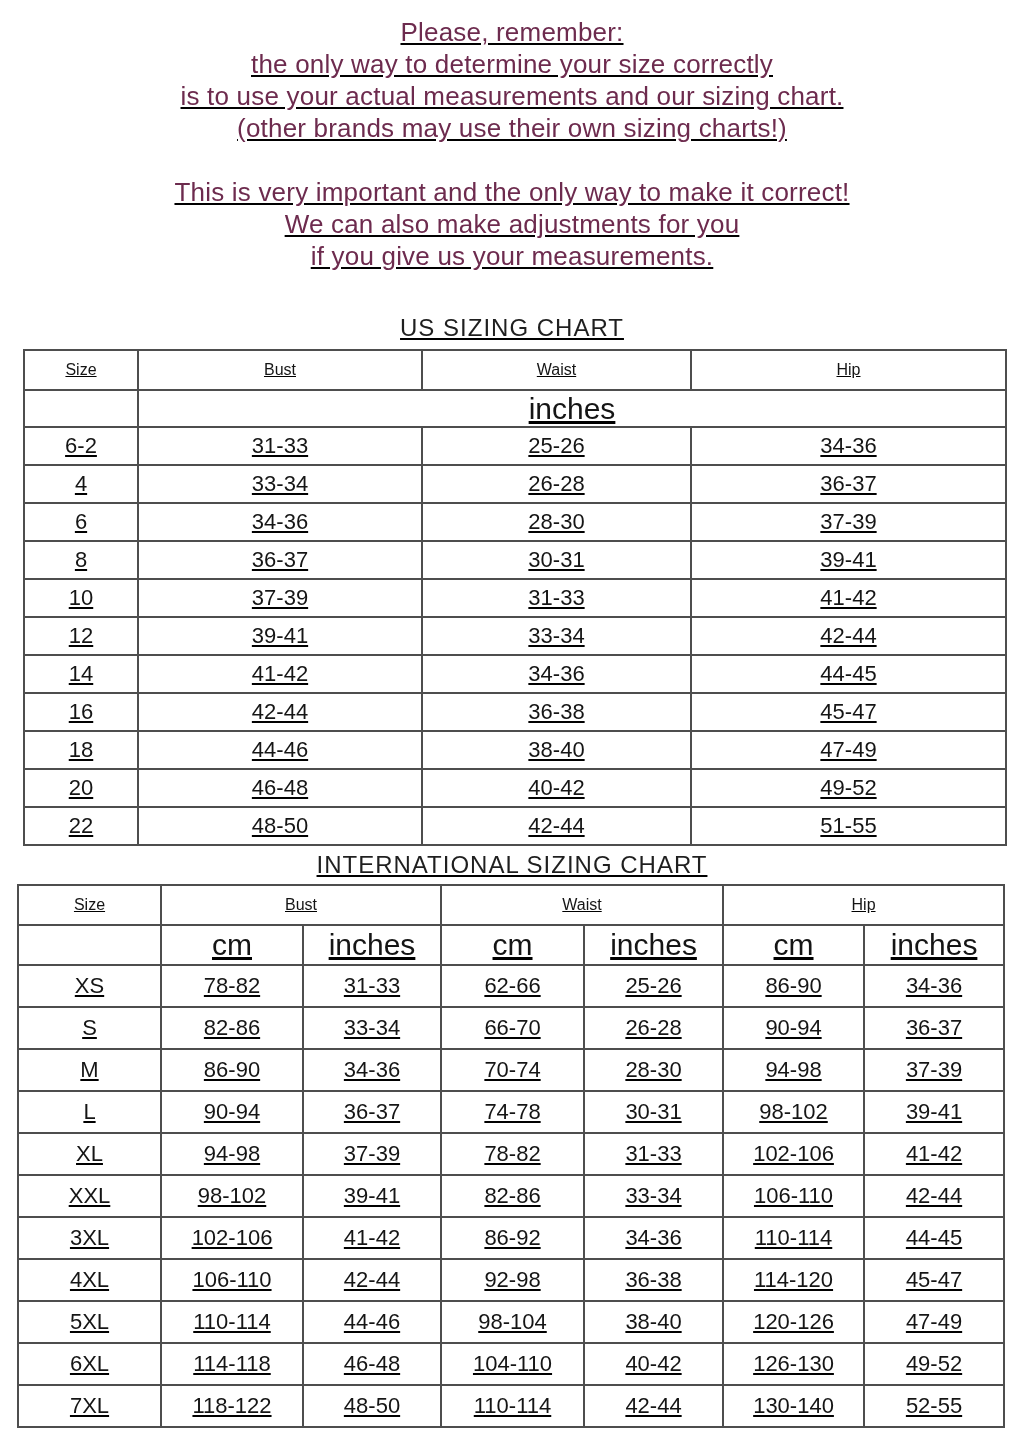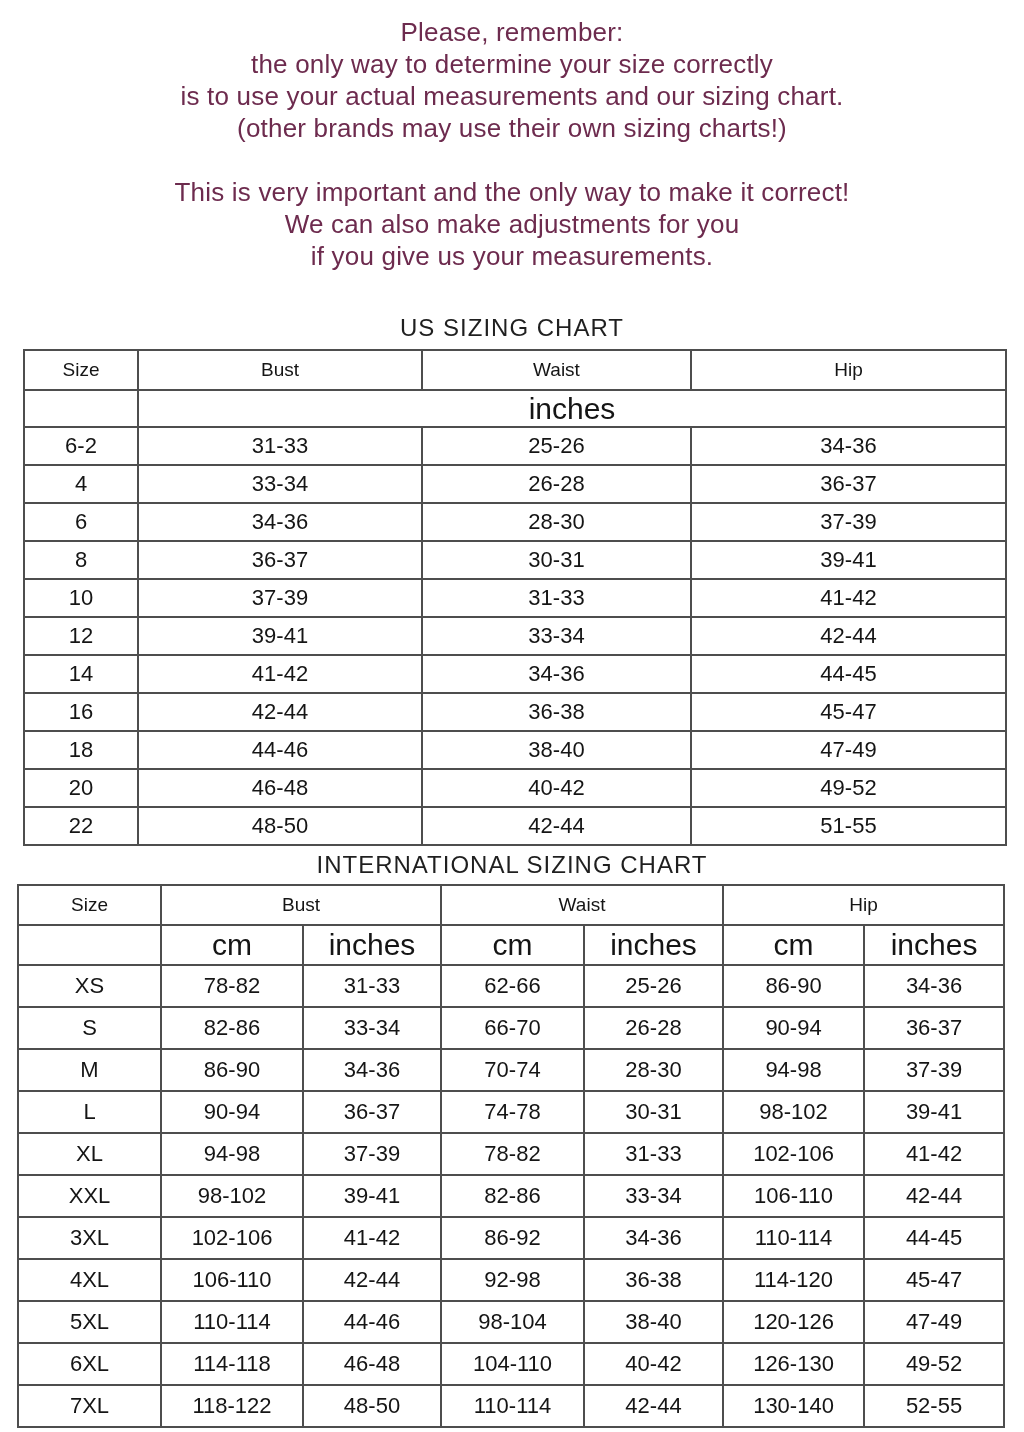--- a/index.html
+++ b/index.html
@@ -12,20 +12,21 @@
     width: 1024px;
     height: 1432px;
     overflow: hidden;
     font-family: "Liberation Sans", sans-serif;
   }
   .page {
     width: 1024px;
     height: 1432px;
     background: #ffffff;
     position: relative;
+    text-decoration: underline;
   }
   
   .intro {
     padding-top: 16px;
     text-align: center;
     color: #6D2B4E;
     font-size: 26px;
     line-height: 32px;
     font-weight: 300;
     letter-spacing: 0.2px;
@@ -52,21 +53,21 @@
   }
   th, td {
     border: 2px solid #4E4E4E;
     text-align: center;
     vertical-align: middle;
     padding: 0;
     font-weight: 400;
     overflow: hidden;
     white-space: nowrap;
   }
-  th { font-size: 19px; border-radius: 9px; }
+  th { font-size: 16px; border-radius: 9px; }
   td { font-size: 22px; }
 
   .us-table {
     margin-top: 6px;
     margin-left: 23px;
     width: 982px;
   }
   .us-table .row-head  { height: 40px; }
   .us-table .row-units { height: 37px; }
   .us-table tbody tr   { height: 38px; }

